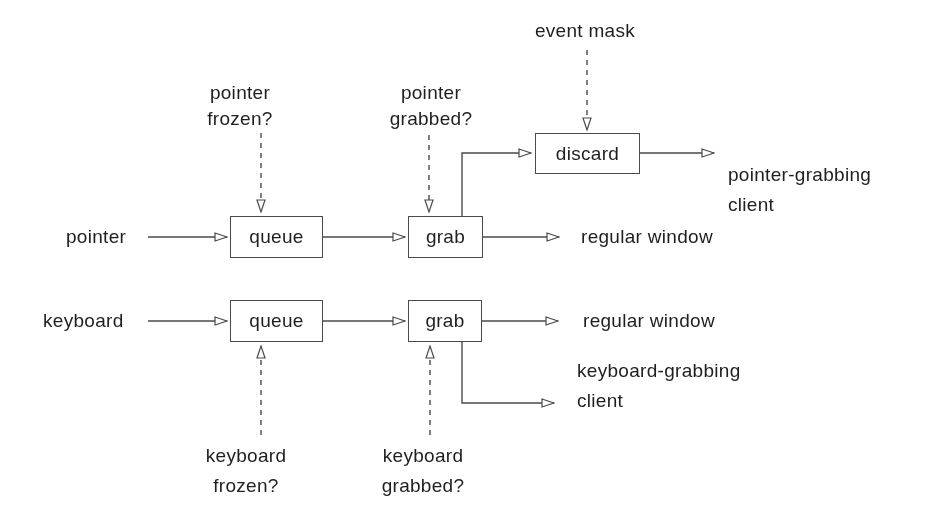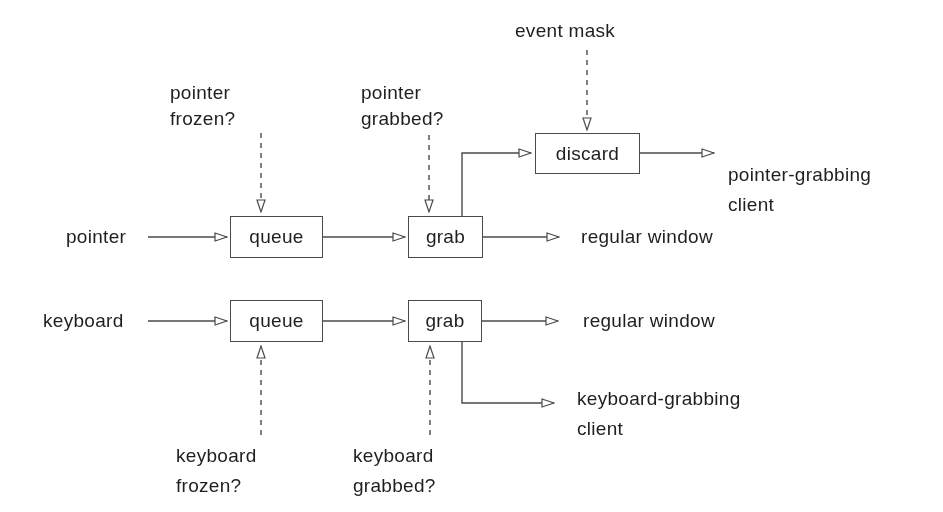--- a/index.html
+++ b/index.html
@@ -45,21 +45,21 @@
     font-size:19px;
     letter-spacing:0.3px;
   }
   .lbl{
     position:absolute;
     font-size:19px;
     letter-spacing:0.3px;
     white-space:nowrap;
     line-height:24px;
   }
-  .lbl.center{}
+  .lbl.center{text-align:center;}
   .two-line-top{line-height:26px;}
   .two-line{line-height:30px;}
 </style>
 </head>
 <body>
 
 <div class="canvas">
 
   <svg class="connectors" viewBox="0 0 943 512" xmlns="http://www.w3.org/2000/svg">
     <defs>
@@ -107,21 +107,21 @@
   <div class="lbl" style="left:43px;top:309px;">keyboard</div>
 
   <div class="lbl" style="left:581px;top:225px;">regular window</div>
   <div class="lbl" style="left:583px;top:309px;">regular window</div>
 
   <div class="lbl two-line" style="left:728px;top:128px;margin-top:32px;">
     <div>pointer-grabbing</div>
     <div>client</div>
   </div>
 
-  <div class="lbl two-line" style="left:577px;top:384px;">
+  <div class="lbl two-line" style="left:577px;top:356px;">
     <div>keyboard-grabbing</div>
     <div>client</div>
   </div>
 
   <div class="lbl center" style="left:515px;top:19px;width:140px;">event mask</div>
 
   <div class="lbl center two-line-top" style="left:170px;top:80px;width:140px;">
     <div>pointer</div>
     <div>frozen?</div>
   </div>

